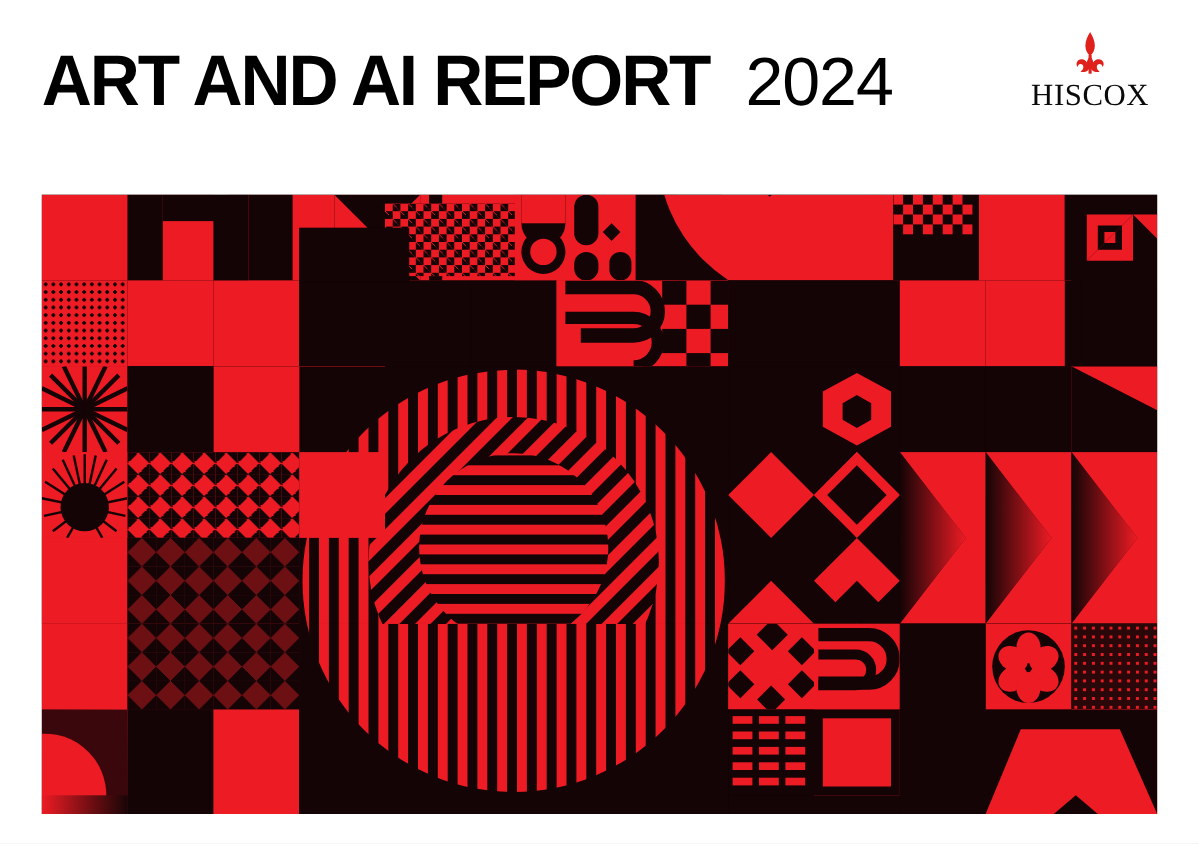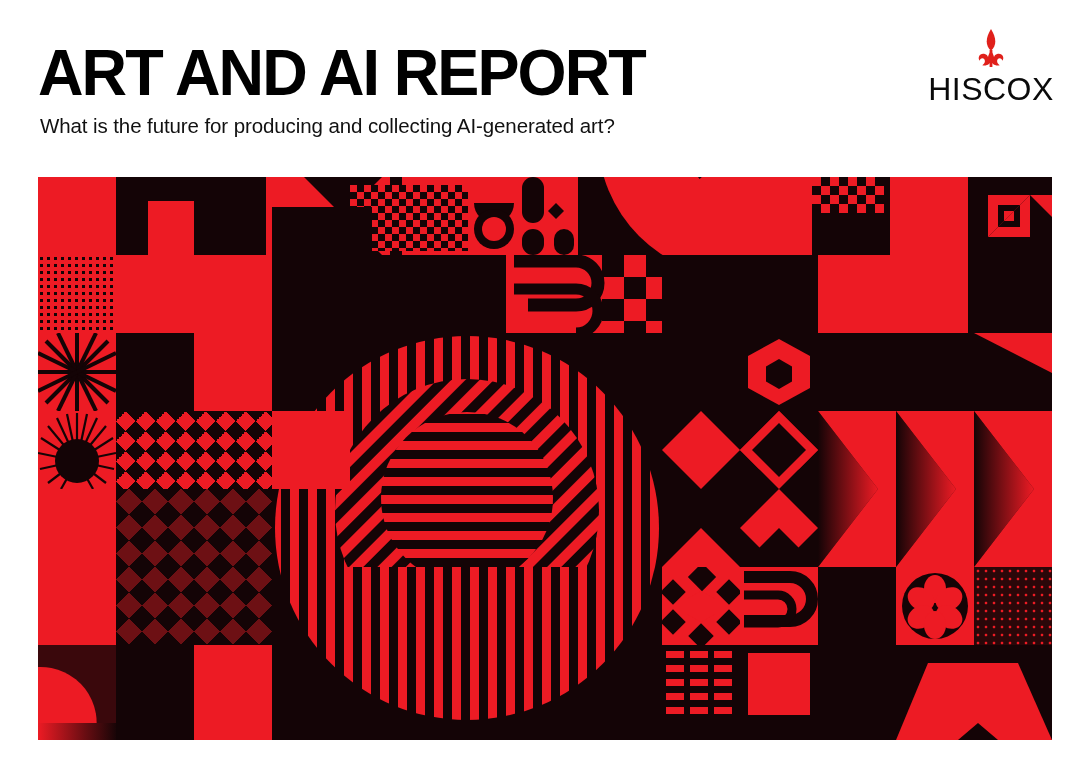--- a/index.html
+++ b/index.html
@@ -13,22 +13,22 @@
     letter-spacing:-2.0px;color:#000;line-height:1;transform:scaleX(0.97);transform-origin:left bottom;}
   .title-year{font-family:"Liberation Sans",sans-serif;font-weight:400;font-size:62px;
     letter-spacing:-1px;color:#000;line-height:1;margin-left:14px;}
   .subtitle{position:absolute;left:40px;top:114px;font-size:20.5px;font-weight:400;
     color:#111;letter-spacing:-0.1px;}
 
   
   .hiscox{position:absolute;right:33px;top:27px;width:130px;height:82px;}
   .hiscox .fleur{position:absolute;left:50%;top:0;transform:translateX(-50%);}
   .hiscox .word{position:absolute;left:0;top:44px;width:130px;text-align:center;
-    font-size:32px;font-weight:400;letter-spacing:0.5px;color:#0a0a0a;
-    font-family:Liberation Sans, sans-serif;}
+    font-size:28px;font-weight:400;letter-spacing:0.5px;color:#0a0a0a;
+    font-family:Liberation Serif, serif;}
 
   
   .art{position:absolute;left:38px;top:177px;width:1014px;height:563px;
     background:#140406;overflow:hidden;}
   .art .tile{position:absolute;overflow:hidden;}
 
   
   .red{background:#ED1B24;}
   .blk{background:#140406;}
 
@@ -77,23 +77,23 @@
 </style>
 </head>
 <body>
 
 <div class="page">
 
   <div class="header">
 
     <div class="title-row">
       <span class="title-main no-sel">ART AND AI REPORT</span>
-    </div>
-
-    <div class="subtitle no-sel">What is the future for producing and collecting AI-generated art?</div>
+      <span class="title-year no-sel">2024</span>
+    </div>
+
 
     <div class="hiscox">
       <div class="fleur">
         <svg width="46" height="44" viewBox="0 0 46 44" aria-hidden="true">
           <path fill="#E0201B" d="M23 2c2.6 4.2 4.3 8.6 4.3 12.6 0 3.6-1.4 6.6-4.3 9.2-2.9-2.6-4.3-5.6-4.3-9.2C18.7 10.6 20.4 6.2 23 2z"></path>
           <path fill="#E0201B" d="M23 24.2c1.6 1.7 2.6 3.6 3 5.7.5-1.3 1.6-2.3 3.1-2.8 2.6-.9 5 .3 5.9 2.4.6 1.5.3 3.1-.7 4.3-.2-1.6-1.2-2.6-2.6-2.6-1.5 0-2.6 1.1-2.6 2.8 0 1.6.9 3 2.6 4.2-2.5.6-4.8.2-6.6-1.2-1-.8-1.7-1.8-2.1-3-.4 1.2-1.1 2.2-2.1 3-1.8 1.4-4.1 1.8-6.6 1.2 1.7-1.2 2.6-2.6 2.6-4.2 0-1.7-1.1-2.8-2.6-2.8-1.4 0-2.4 1-2.6 2.6-1-1.2-1.3-2.8-.7-4.3.9-2.1 3.3-3.3 5.9-2.4 1.5.5 2.6 1.5 3.1 2.8.4-2.1 1.4-4 3-5.7z"></path>
           <rect x="21.6" y="23" width="2.8" height="17" fill="#E0201B"></rect>
         </svg>
       </div>
       <div class="word no-sel">HISCOX</div>

